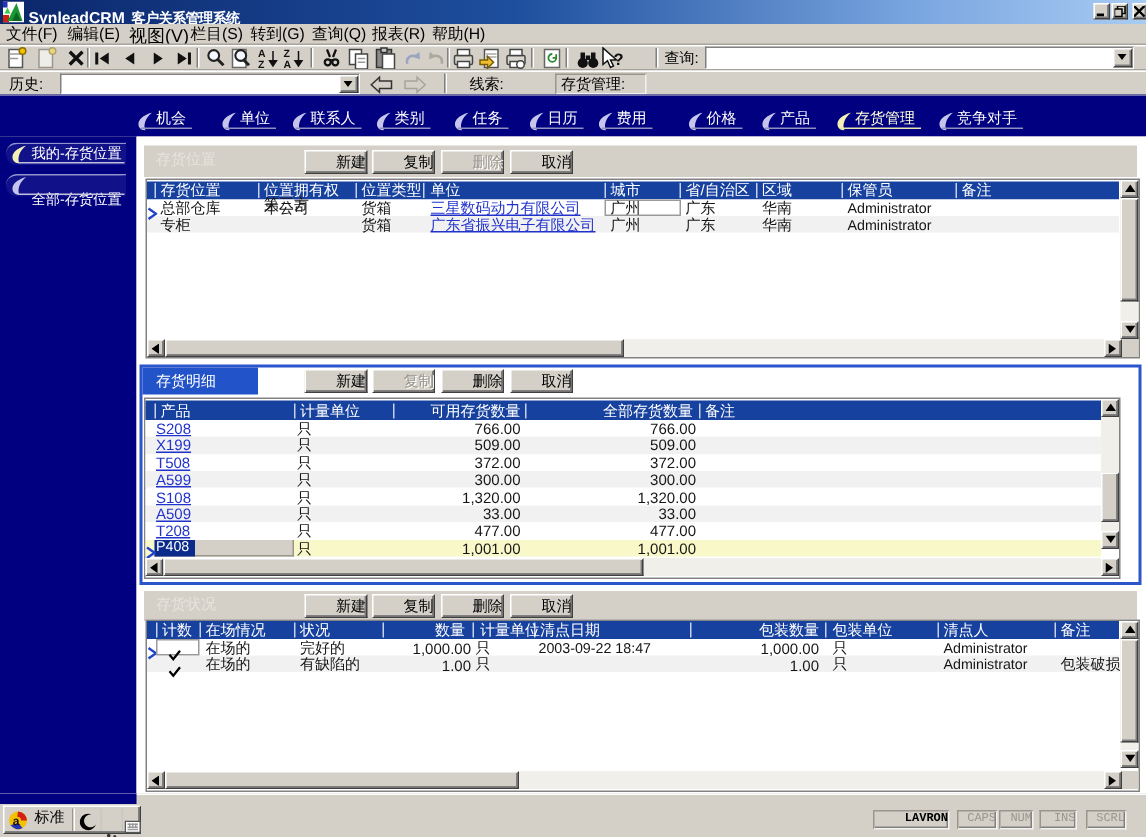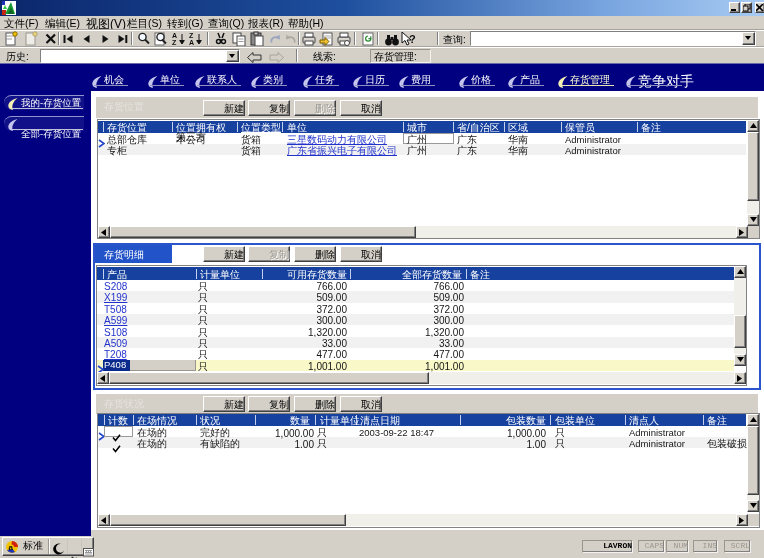--- a/index.html
+++ b/index.html
@@ -21,20 +21,21 @@
 <div id="app">
 <div style="left:0px;top:0px;width:764px;height:16px;background:linear-gradient(90deg,#0b266b 0%,#1e4f9e 45%,#7aa6e0 80%,#a8cbf2 100%)"></div>
 <div style="left:2px;top:1px;width:14px;height:14px"><svg width="14" height="14">
 <rect x="0" y="0" width="14" height="14" fill="#fff"></rect>
 <rect x="0" y="0" width="3" height="4" fill="#2233bb"></rect>
 <rect x="0" y="9" width="4" height="5" fill="#cc2211"></rect>
 <polygon points="3,13 9,1 13,13" fill="#1a9933"></polygon>
 <polygon points="6,13 9,7 12,13" fill="#0d6622"></polygon>
 <polygon points="1,8 5,8 3,4" fill="#33cc44"></polygon>
 </svg></div>
+<div style="left:19px;top:2px;font-weight:bold;color:#fff"><span style="font-size:10.5px">SynleadCRM</span> <span style="font-size:9.5px;letter-spacing:-0.5px">客户关系管理系统</span></div>
 <div class="sbtn" style="left:729px;top:2px;width:11px;height:11px">
       <svg width="7" height="7">
         <rect x="0" y="5" width="5" height="2" fill="#000"></rect>
       </svg>
     </div>
 <div class="sbtn" style="left:741px;top:2px;width:11px;height:11px">
       <svg width="8" height="8">
         <rect x="2" y="0" width="5" height="5" fill="none" stroke="#000"></rect>
         <rect x="0" y="2" width="5" height="5" fill="#d4d0c8" stroke="#000"></rect>
       </svg>
@@ -234,21 +235,21 @@
 <div style="left:520px;top:74px;font-size:10px;color:#ffffff">产品</div>
 <div style="left:510px;top:85px;width:34px;height:1px;background:#9090c0"></div>
 <div style="left:558px;top:74px;width:10px;height:12px"><svg width="10" height="12" viewBox="0 0 10 12">
         <path d="M9.5 0 C3 1.8 0.3 5 0.3 7.8 c0 2.5 2 4 4.8 4.2 C3.2 8.5 5 3.5 9.5 0Z" fill="#f4f0b4"></path>
       </svg></div>
 <div style="left:570px;top:74px;font-size:10px;color:#ffffd8">存货管理</div>
 <div style="left:560px;top:85px;width:54px;height:1px;background:#e8e4b0"></div>
 <div style="left:626px;top:74px;width:10px;height:12px"><svg width="10" height="12" viewBox="0 0 10 12">
         <path d="M9.5 0 C3 1.8 0.3 5 0.3 7.8 c0 2.5 2 4 4.8 4.2 C3.2 8.5 5 3.5 9.5 0Z" fill="#c4c4ec"></path>
       </svg></div>
-<div style="left:638px;top:74px;font-size:14px;color:#ffffff">竞争对手</div>
+<div style="left:638px;top:74px;font-size:10px;color:#ffffff">竞争对手</div>
 <div style="left:628px;top:85px;width:54px;height:1px;background:#9090c0"></div>
 <div style="left:0px;top:91px;width:91px;height:445px;background:#000080"></div>
 <div style="left:4px;top:95px;width:80px;height:15px;background:#11118a;border-top:1px solid #9393cc;border-radius:8px 0 0 8px"></div>
 <div style="left:8px;top:96px;width:10px;height:12px"><svg width="10" height="12" viewBox="0 0 10 12">
         <path d="M9.5 0 C3 1.8 0.3 5 0.3 7.8 c0 2.5 2 4 4.8 4.2 C3.2 8.5 5 3.5 9.5 0Z" fill="#f4f0b4"></path>
       </svg></div>
 <div style="left:21px;top:98px;font-size:9.5px;color:#fff">我的-存货位置</div>
 <div style="left:12px;top:108px;width:71px;height:1px;background:#c0c0dd"></div>
 <div style="left:4px;top:116px;width:80px;height:15px;background:#11118a;border-top:1px solid #9393cc;border-radius:8px 0 0 8px"></div>
 <div style="left:8px;top:117px;width:10px;height:12px"><svg width="10" height="12" viewBox="0 0 10 12">
@@ -277,21 +278,21 @@
 <div class="gsep" style="left:172px;top:122px;width:1px;height:10px;"></div>
 <div class="gsep" style="left:237px;top:122px;width:1px;height:10px;"></div>
 <div class="gsep" style="left:282px;top:122px;width:1px;height:10px;"></div>
 <div class="gsep" style="left:403px;top:122px;width:1px;height:10px;"></div>
 <div class="gsep" style="left:453px;top:122px;width:1px;height:10px;"></div>
 <div class="gsep" style="left:504px;top:122px;width:1px;height:10px;"></div>
 <div class="gsep" style="left:561px;top:122px;width:1px;height:10px;"></div>
 <div class="gsep" style="left:637px;top:122px;width:1px;height:10px;"></div>
 <div class="gh" style="left:107px;top:122px;">存货位置</div>
 <div class="gh" style="left:176px;top:122px;">位置拥有权</div>
-<div class="gh" style="left:241px;top:122px;text-decoration:underline;">位置类型</div>
+<div class="gh" style="left:241px;top:122px;">位置类型</div>
 <div class="gh" style="left:287px;top:122px;">单位</div>
 <div class="gh" style="left:407px;top:122px;">城市</div>
 <div class="gh" style="left:457px;top:122px;">省/自治区</div>
 <div class="gh" style="left:508px;top:122px;">区域</div>
 <div class="gh" style="left:565px;top:122px;">保管员</div>
 <div class="gh" style="left:641px;top:122px;">备注</div>
 <div style="left:98px;top:133px;width:648px;height:11px;background:#fff"></div>
 <div style="left:98px;top:144px;width:648px;height:11px;background:#f1f1f1"></div>
 <div style="left:98px;top:134px"><svg width="7" height="9">
         <path d="M1 1 L6 4.5 L1 8" fill="none" stroke="#2244cc" stroke-width="1.6"></path>

